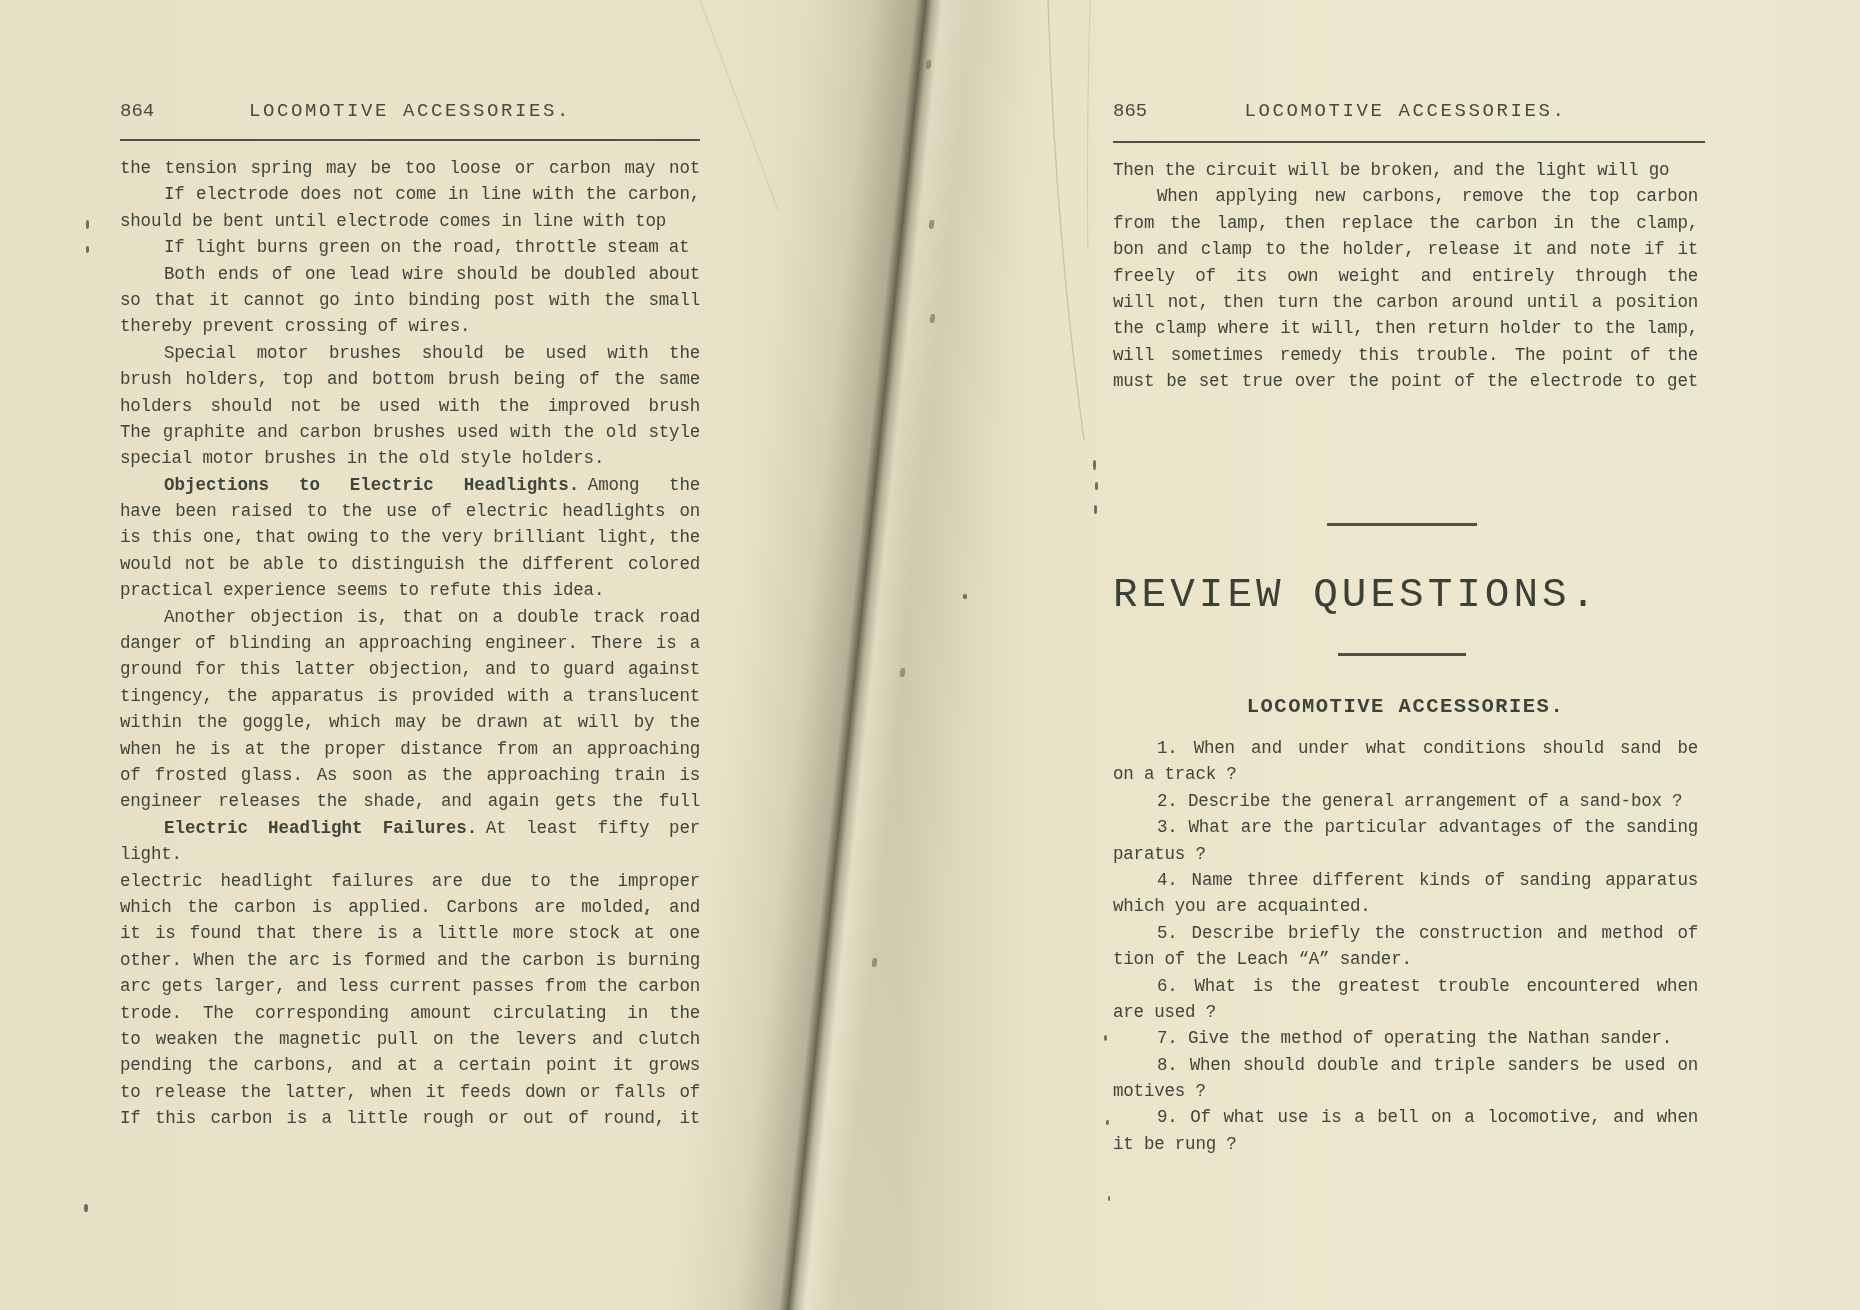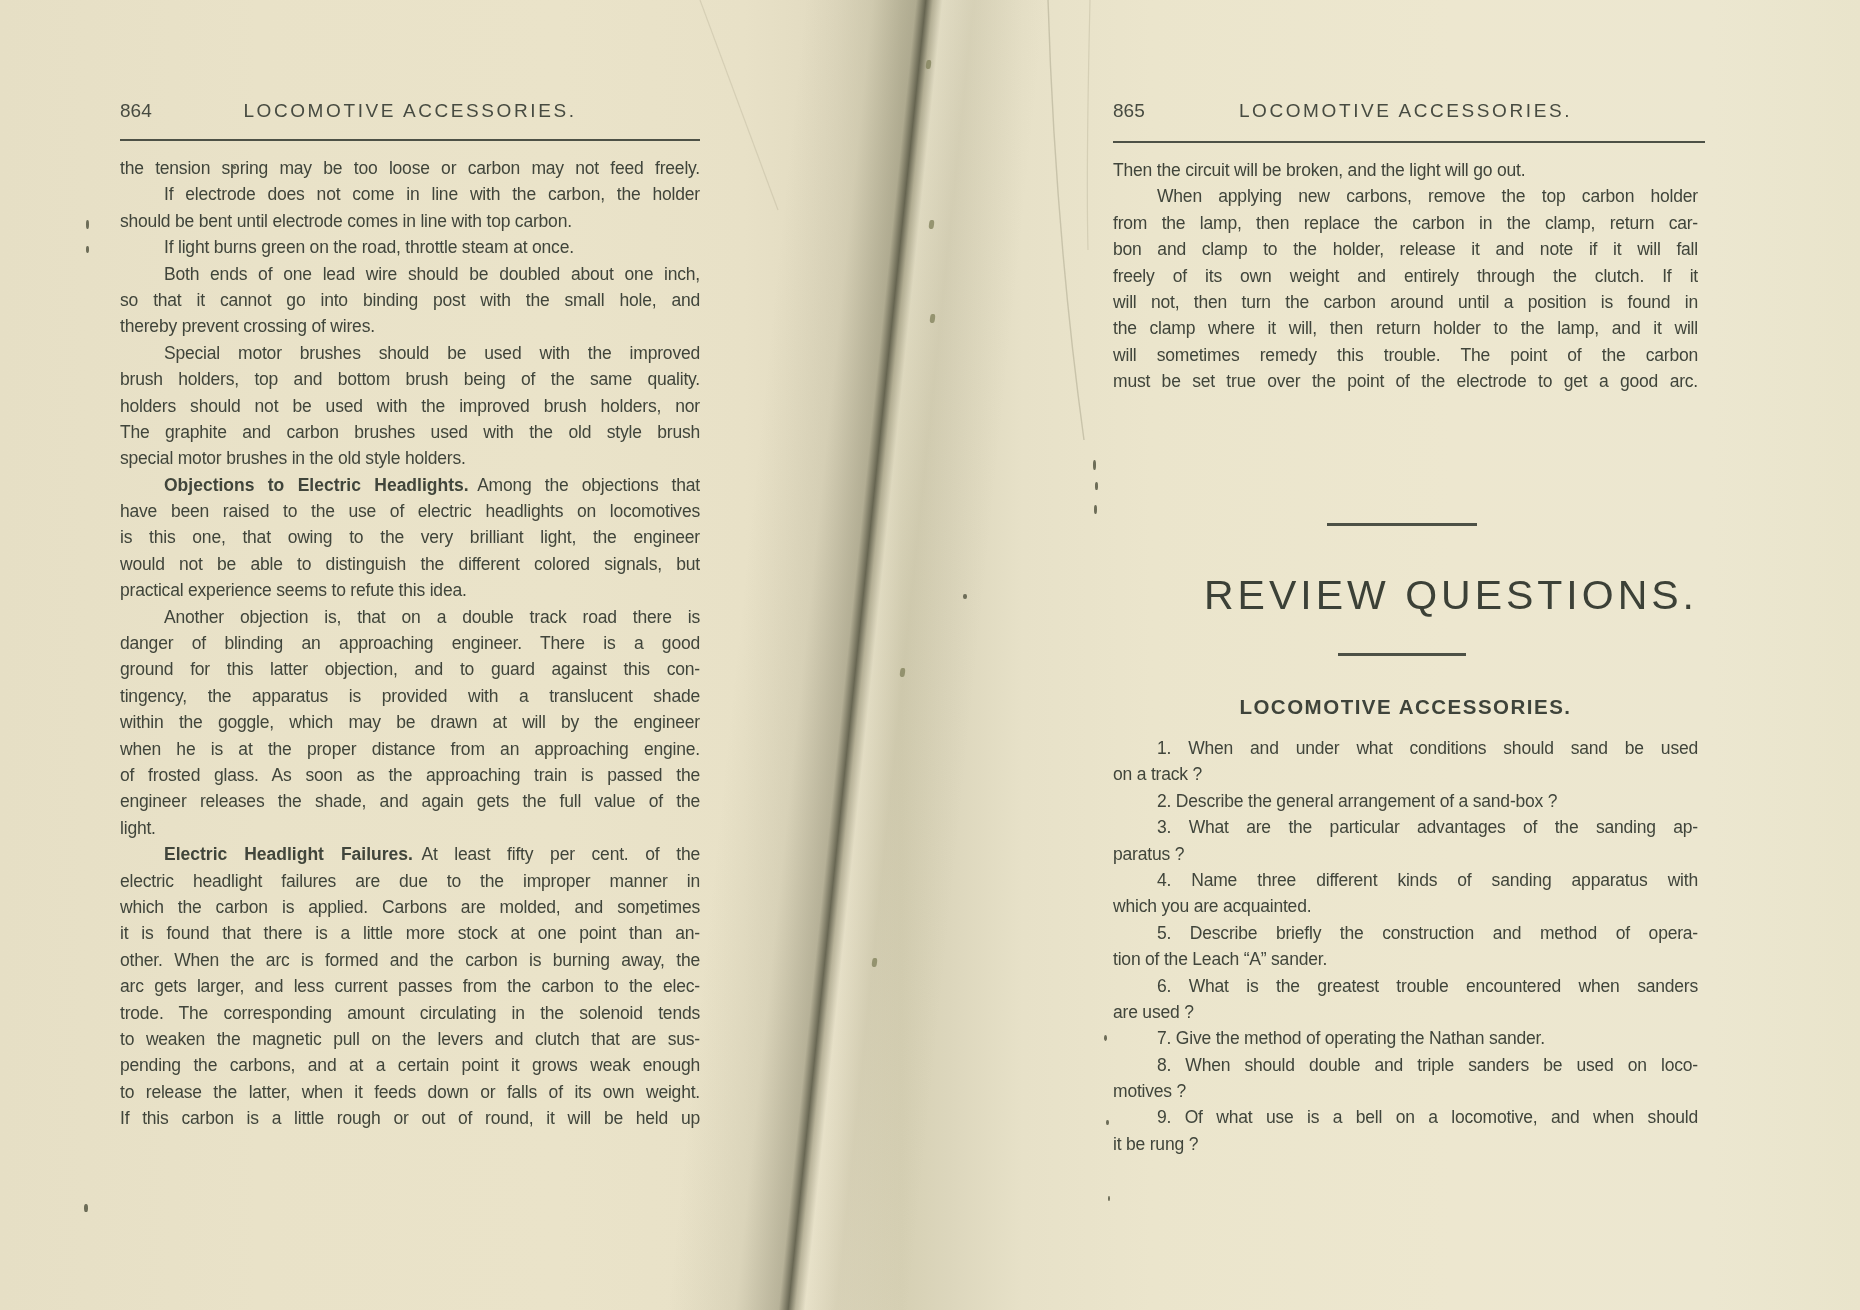--- a/index.html
+++ b/index.html
@@ -1,18 +1,18 @@
 <!DOCTYPE html>
 <html><head>
 <meta charset="utf-8">
 <style>
   html,body{margin:0;padding:0;background:#d8d2b8;}
   #spread{
     position:relative;width:1860px;height:1310px;overflow:hidden;
-    font-family:Liberation Sans, sans-serif;
+    font-family:Liberation Mono, monospace;
     background:linear-gradient(90deg,
       #e6dfc5 0%, #e9e2c8 14%, #eae3c9 30%, #e8e1c7 40%,
       #e1dac0 45%, #d6d0b4 48.5%, #dcd6bc 51%,
       #e7e1c8 55%, #ebe5cc 62%, #ede7cf 78%, #ece7d0 92%, #e9e4cb 100%);
   }
   
   .runhead{
     position:absolute;top:98px;height:26px;line-height:26px;
     font-size:19px;letter-spacing:2.6px;text-align:center;color:#474b41;
   }
@@ -27,21 +27,21 @@
     height:26.4px;line-height:26.4px;font-size:17.5px;letter-spacing:-0.2px;
     overflow:hidden;white-space:normal;
   }
   .line.j{text-align:justify;text-align-last:justify;}
   .line.l{text-align:left;}
   .line.ind{text-indent:44px;}
   .line b{font-weight:bold;letter-spacing:0;}
   
   .shortrule{position:absolute;height:3px;background:#4d5146;}
   .bigtitle{
-    position:absolute;text-align:right;font-size:41px;letter-spacing:4px;
+    position:absolute;text-align:left;font-size:41px;letter-spacing:4px;
     color:#3c4137;height:52px;line-height:52px;
   }
   .subtitle{
     position:absolute;text-align:center;font-size:20.5px;font-weight:bold;
     letter-spacing:1.5px;color:#3e433a;height:26px;line-height:26px;
   }
   
   #gutter{
     position:absolute;left:737px;top:-45px;width:240px;height:1400px;
     transform:rotate(6deg);pointer-events:none;
@@ -84,22 +84,22 @@
       <div class="line j">would not be able to distinguish the different colored signals, but</div>
       <div class="line l">practical experience seems to refute this idea.</div>
       <div class="line j ind">Another objection is, that on a double track road there is</div>
       <div class="line j">danger of blinding an approaching engineer.  There is a good</div>
       <div class="line j">ground for this latter objection, and to guard against this con-</div>
       <div class="line j">tingency, the apparatus is provided with a translucent shade</div>
       <div class="line j">within the goggle, which may be drawn at will by the engineer</div>
       <div class="line j">when he is at the proper distance from an approaching engine.</div>
       <div class="line j">of frosted glass.  As soon as the approaching train is passed the</div>
       <div class="line j">engineer releases the shade, and again gets the full value of the</div>
+      <div class="line j ind"><b>Electric Headlight Failures.</b> At least fifty per cent. of the</div>
       <div class="line l">light.</div>
-      <div class="line j ind"><b>Electric Headlight Failures.</b> At least fifty per cent. of the</div>
       <div class="line j">electric headlight failures are due to the improper manner in</div>
       <div class="line j">which the carbon is applied.  Carbons are molded, and sometimes</div>
       <div class="line j">it is found that there is a little more stock at one point than an-</div>
       <div class="line j">other.  When the arc is formed and the carbon is burning away, the</div>
       <div class="line j">arc gets larger, and less current passes from the carbon to the elec-</div>
       <div class="line j">trode.  The corresponding amount circulating in the solenoid tends</div>
       <div class="line j">to weaken the magnetic pull on the levers and clutch that are sus-</div>
       <div class="line j">pending the carbons, and at a certain point it grows weak enough</div>
       <div class="line j">to release the latter, when it feeds down or falls of its own weight.</div>
       <div class="line j">If this carbon is a little rough or out of round, it will be held up</div>

